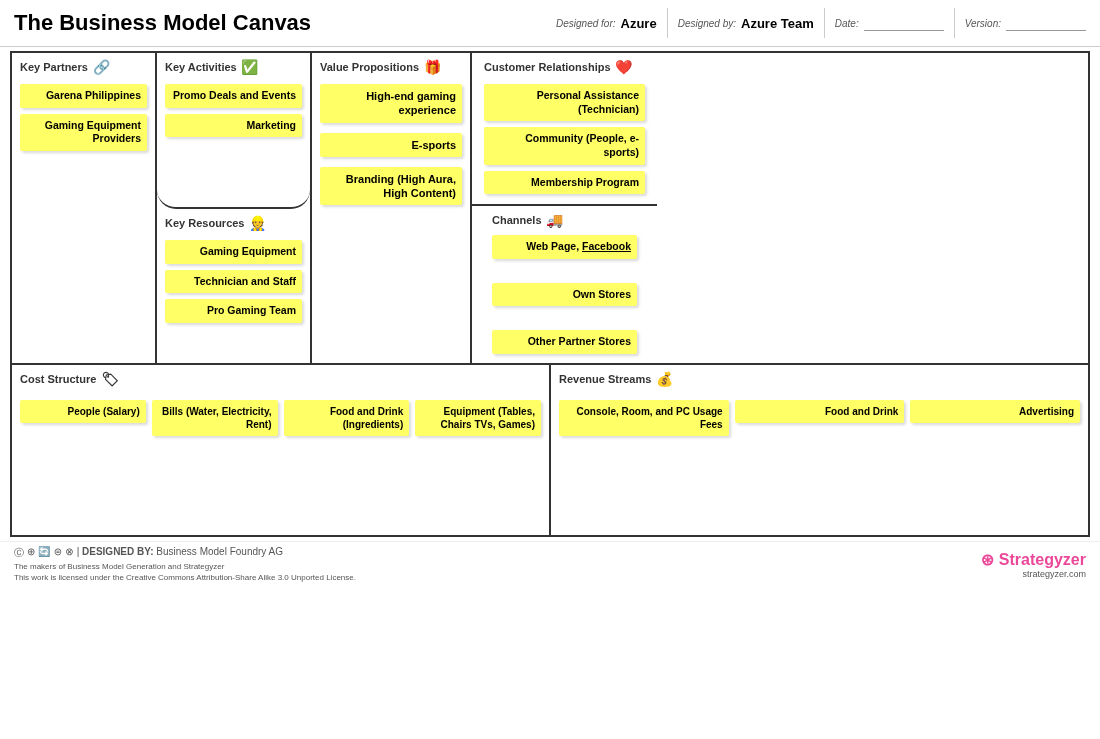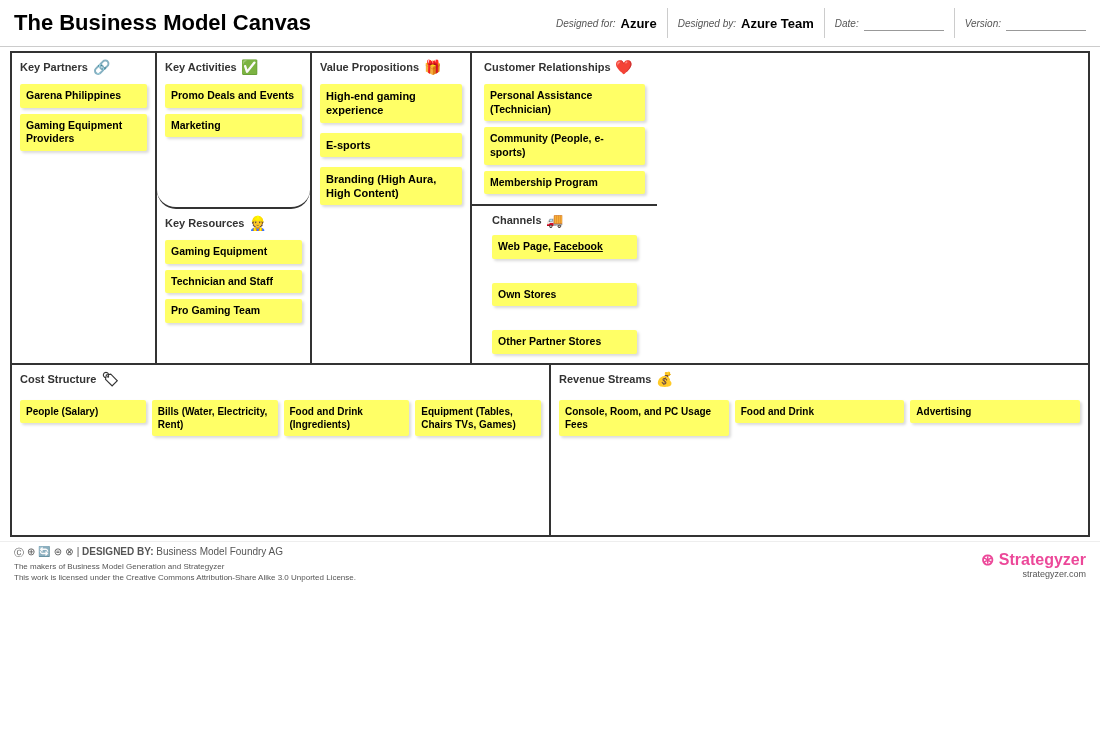--- a/index.html
+++ b/index.html
@@ -169,21 +169,21 @@
     }
 
     
     .sticky {
       background: #FFFF66;
       border-radius: 2px;
       padding: 5px 6px;
       margin: 3px 0;
       font-weight: bold;
       font-size: 10.5px;
-      text-align: left;
+      text-align: right;
       line-height: 1.3;
       box-shadow: 2px 2px 3px rgba(0,0,0,0.15);
       flex-shrink: 0;
     }
 
     
     .cost-structure {
       display: flex;
       flex-direction: column;
       padding: 6px 8px;

